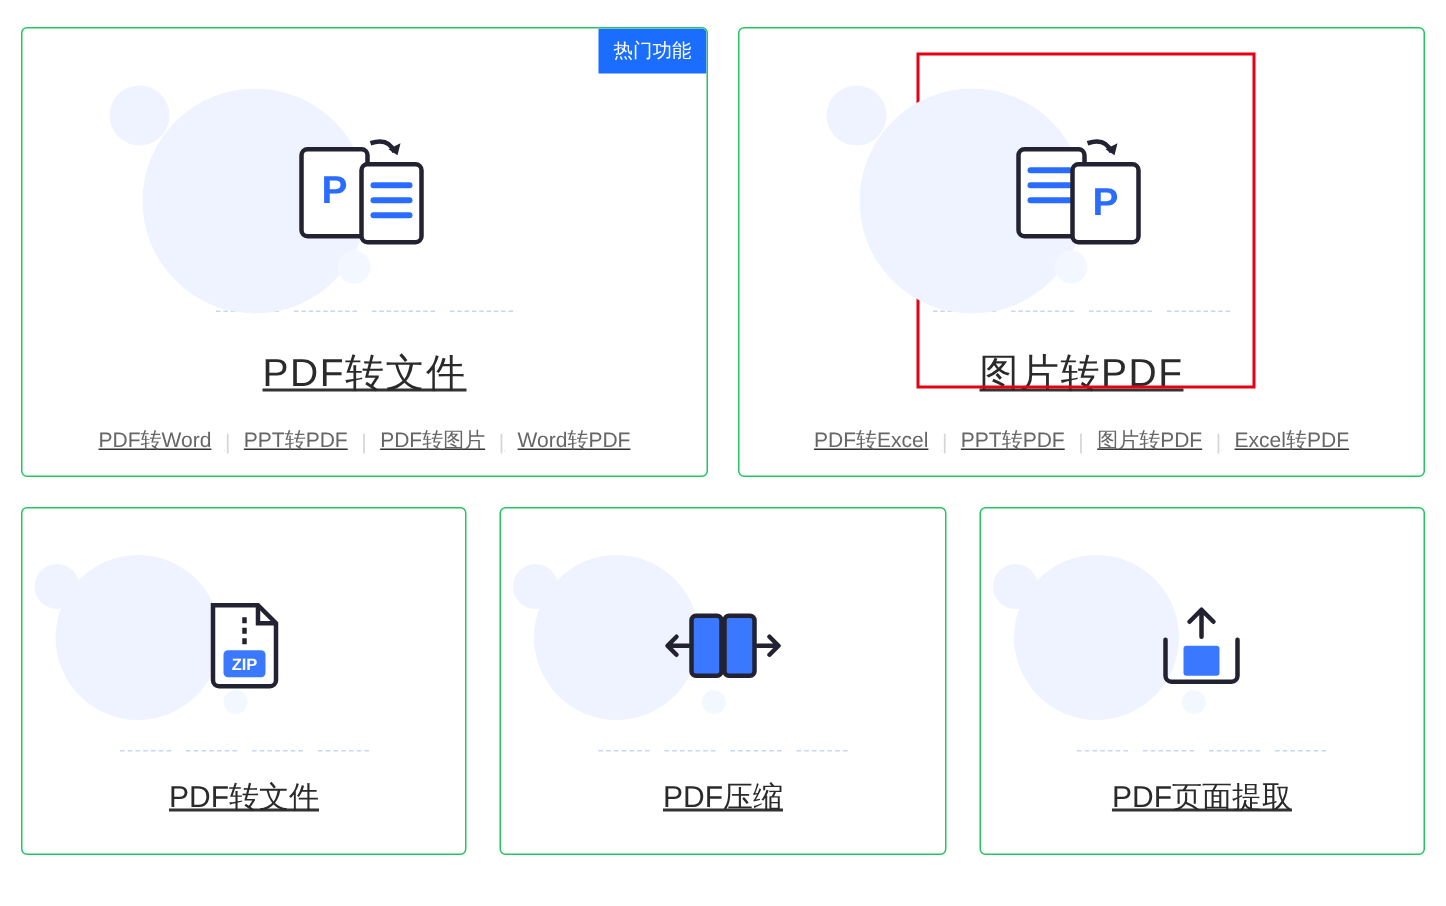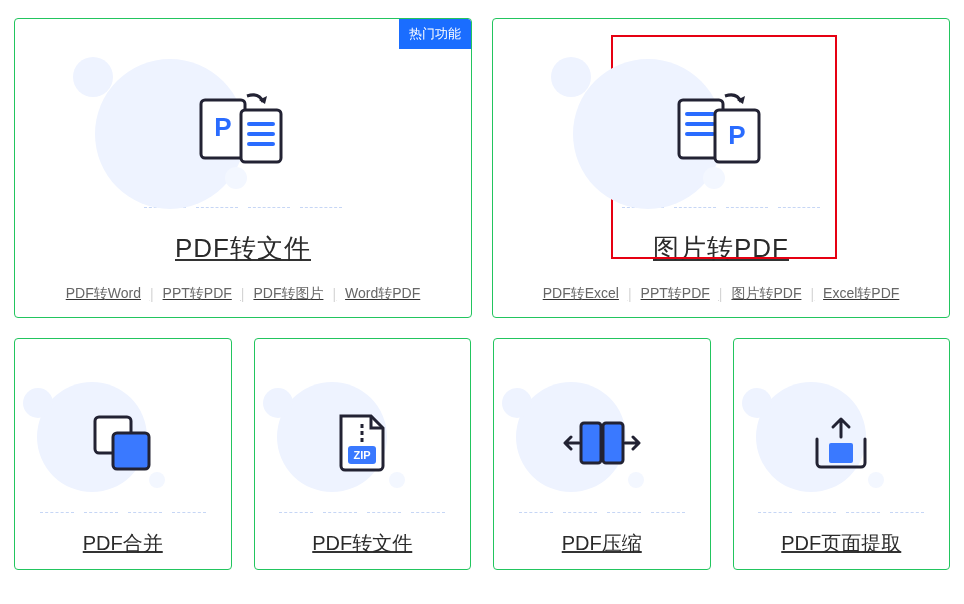--- a/index.html
+++ b/index.html
@@ -42,21 +42,21 @@
     justify-content: flex-start;
     padding-top: 28px;
   }
   .small {
     flex: 1 1 0;
     height: 232px;
     display: flex;
     flex-direction: column;
     align-items: center;
     justify-content: flex-end;
-    padding-bottom: 12px;
+    padding-bottom: 24px;
   }
   .badge {
     position: absolute;
     top: 0;
     right: 0;
     background: #1a6dff;
     color: #fff;
     font-size: 13px;
     padding: 6px 10px;
     border-top-right-radius: 3px;
@@ -211,40 +211,20 @@
         <span>图片转PDF</span>
           <span class="sep">|</span>
         <span>Excel转PDF</span>
       </div>
     </div>
 
   </div>
 
   <div class="row2">
 
-    <div class="card small">
-      <div class="icon-zone-small">
-        <span class="blob sblob1"></span>
-          <span class="blob sblob2"></span>
-          <span class="blob sblob3"></span>
-        <div class="ficon" style="margin-top:8px;">
-          <svg width="64" height="60" viewBox="0 0 64 60">
-            <rect x="4" y="4" width="36" height="36" rx="4" fill="#fff" stroke="#223" stroke-width="3"></rect>
-            <rect x="22" y="20" width="36" height="36" rx="4" fill="#3a79ff" stroke="#223" stroke-width="3"></rect>
-          </svg>
-        </div>
-      </div>
-      <div class="dashes dashes-small">
-        <span class="dash"></span>
-          <span class="dash"></span>
-          <span class="dash"></span>
-          <span class="dash"></span>
-      </div>
-      <div class="title-small">PDF合并</div>
-    </div>
 
     <div class="card small">
       <div class="icon-zone-small">
         <span class="blob sblob1"></span>
           <span class="blob sblob2"></span>
           <span class="blob sblob3"></span>
         <div class="ficon" style="margin-top:8px;">
           <svg width="54" height="62" viewBox="0 0 54 62">
             <path d="M6 4 H36 L48 16 V54 a4 4 0 0 1 -4 4 H10 a4 4 0 0 1 -4 -4 Z" fill="#fff" stroke="#223" stroke-width="3"></path>
             <path d="M36 4 V16 H48" fill="none" stroke="#223" stroke-width="3"></path>

